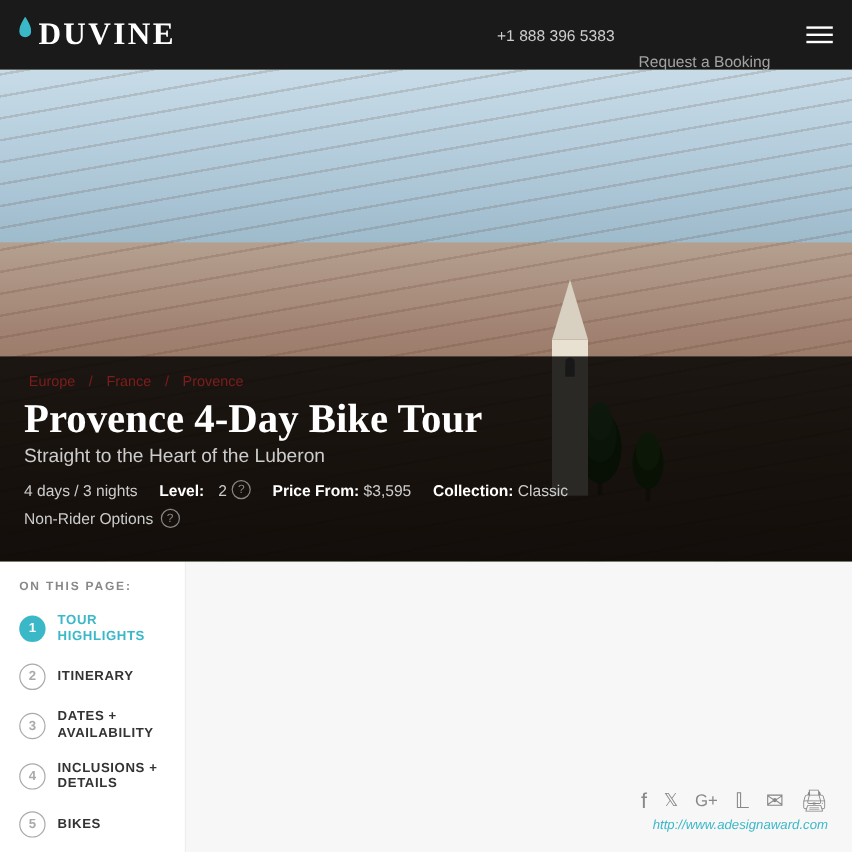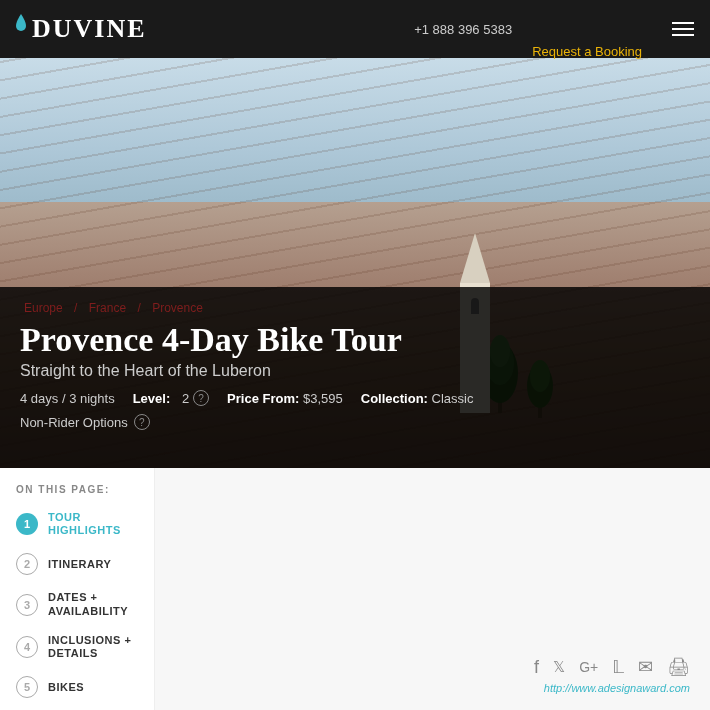--- a/index.html
+++ b/index.html
@@ -42,21 +42,21 @@
     .header-right {
       display: flex;
       align-items: center;
       gap: 20px;
     }
     .header-phone {
       color: #ccc;
       font-size: 13px;
     }
     .header-request {
-      color: #eab308;
+      color: #a3a3a3;
       font-size: 13px;
       text-decoration: none;
       margin-top: 44px;
     }
     .header-award {
       color: #999;
       font-size: 11px;
       line-height: 1.2;
       text-align: center;
       border: 1px solid #555;
@@ -207,21 +207,21 @@
       color: #888;
       font-size: 10px;
       cursor: pointer;
     }
     .non-rider {
       display: flex;
       align-items: center;
       gap: 6px;
       color: #ccc;
       font-size: 13px;
-      margin-bottom: 22px;
+      margin-bottom: 12px;
     }
     .tour-buttons {
       display: flex;
       gap: 12px;
     }
     .btn-book {
       background: #3bb8c8;
       color: #fff;
       border: none;
       padding: 10px 28px;

